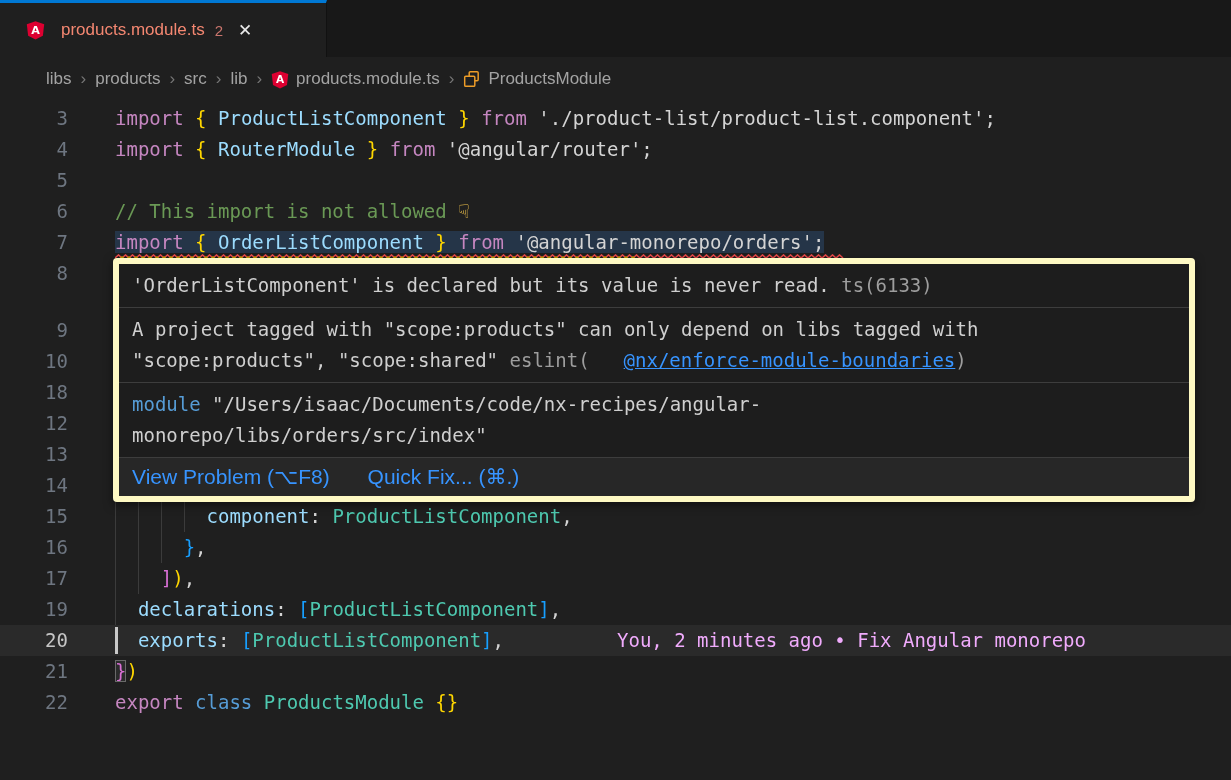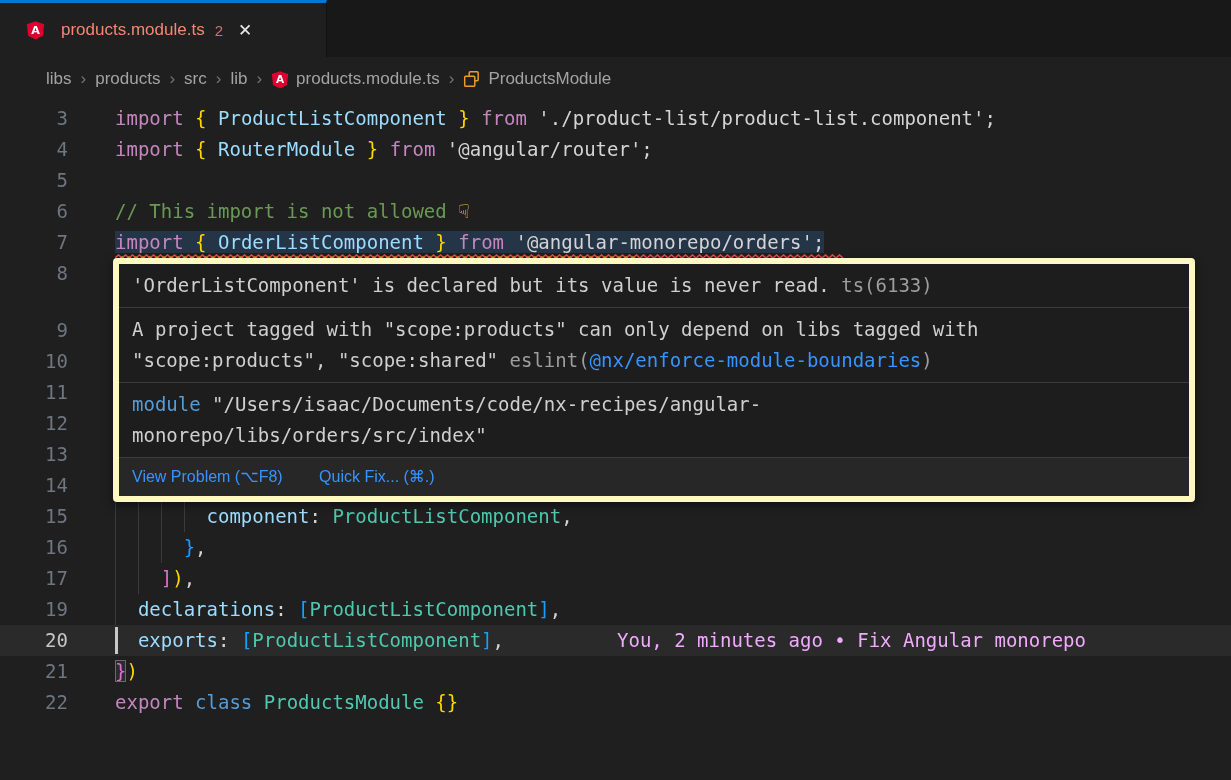--- a/index.html
+++ b/index.html
@@ -38,23 +38,23 @@
   .cursor { position:absolute; top:2px; bottom:2px; width:3px; background:#c8c8c8; }
   .blame { position:absolute; left:527px; top:0; color:#f0abfc; }
   .squig { position:absolute; pointer-events:none; }
 
   
   .hover { position:absolute; left:113px; top:258px; width:1082px; background:#1d1d1d;
            border:6px solid #fef9c3; border-radius:4px; box-shadow:0 3px 10px rgba(0,0,0,.5);
            font-family:"DejaVu Sans Mono", monospace; font-size:19px; color:#cfcfcf; overflow:hidden; }
   .hov-sec { padding:6px 13px; line-height:31px; border-bottom:1px solid #3d3d3d; }
   .hov-dim { color:#9d9d9d; }
-  .hov-link { color:#3794ff; cursor:pointer; }
+  .hov-link { color:#3794ff; text-decoration:underline; cursor:pointer;margin-left:34px; }
   .hov-status { background:#272727; padding:8px 13px; line-height:22px;
-                font-family:"Liberation Sans", sans-serif; font-size:16px; }
+                font-family:"Liberation Sans", sans-serif; font-size:21px; }
   .hov-action { color:#3794ff; margin-right:32px; cursor:pointer; text-decoration:none; }
 </style>
 </head>
 <body>
 
 <div class="tabbar">
   <div class="tab">
     <span class="crumb-ic">
       <svg width="19" height="20" viewBox="0 0 24 24">
         <polygon points="12,1 23,4.8 21.3,19.3 12,24 2.7,19.3 1,4.8" fill="#dd0031"></polygon>
@@ -124,21 +124,21 @@
     </div>
     <div class="row">
       <div class="gut">9</div>
       <div class="code"></div>
     </div>
     <div class="row">
       <div class="gut">10</div>
       <div class="code"></div>
     </div>
     <div class="row">
-      <div class="gut">11</div>
+      <div class="gut">18</div>
       <div class="code"></div>
     </div>
     <div class="row">
       <div class="gut">12</div>
       <div class="code"></div>
     </div>
     <div class="row">
       <div class="gut">13</div>
       <div class="code"></div>
     </div>

